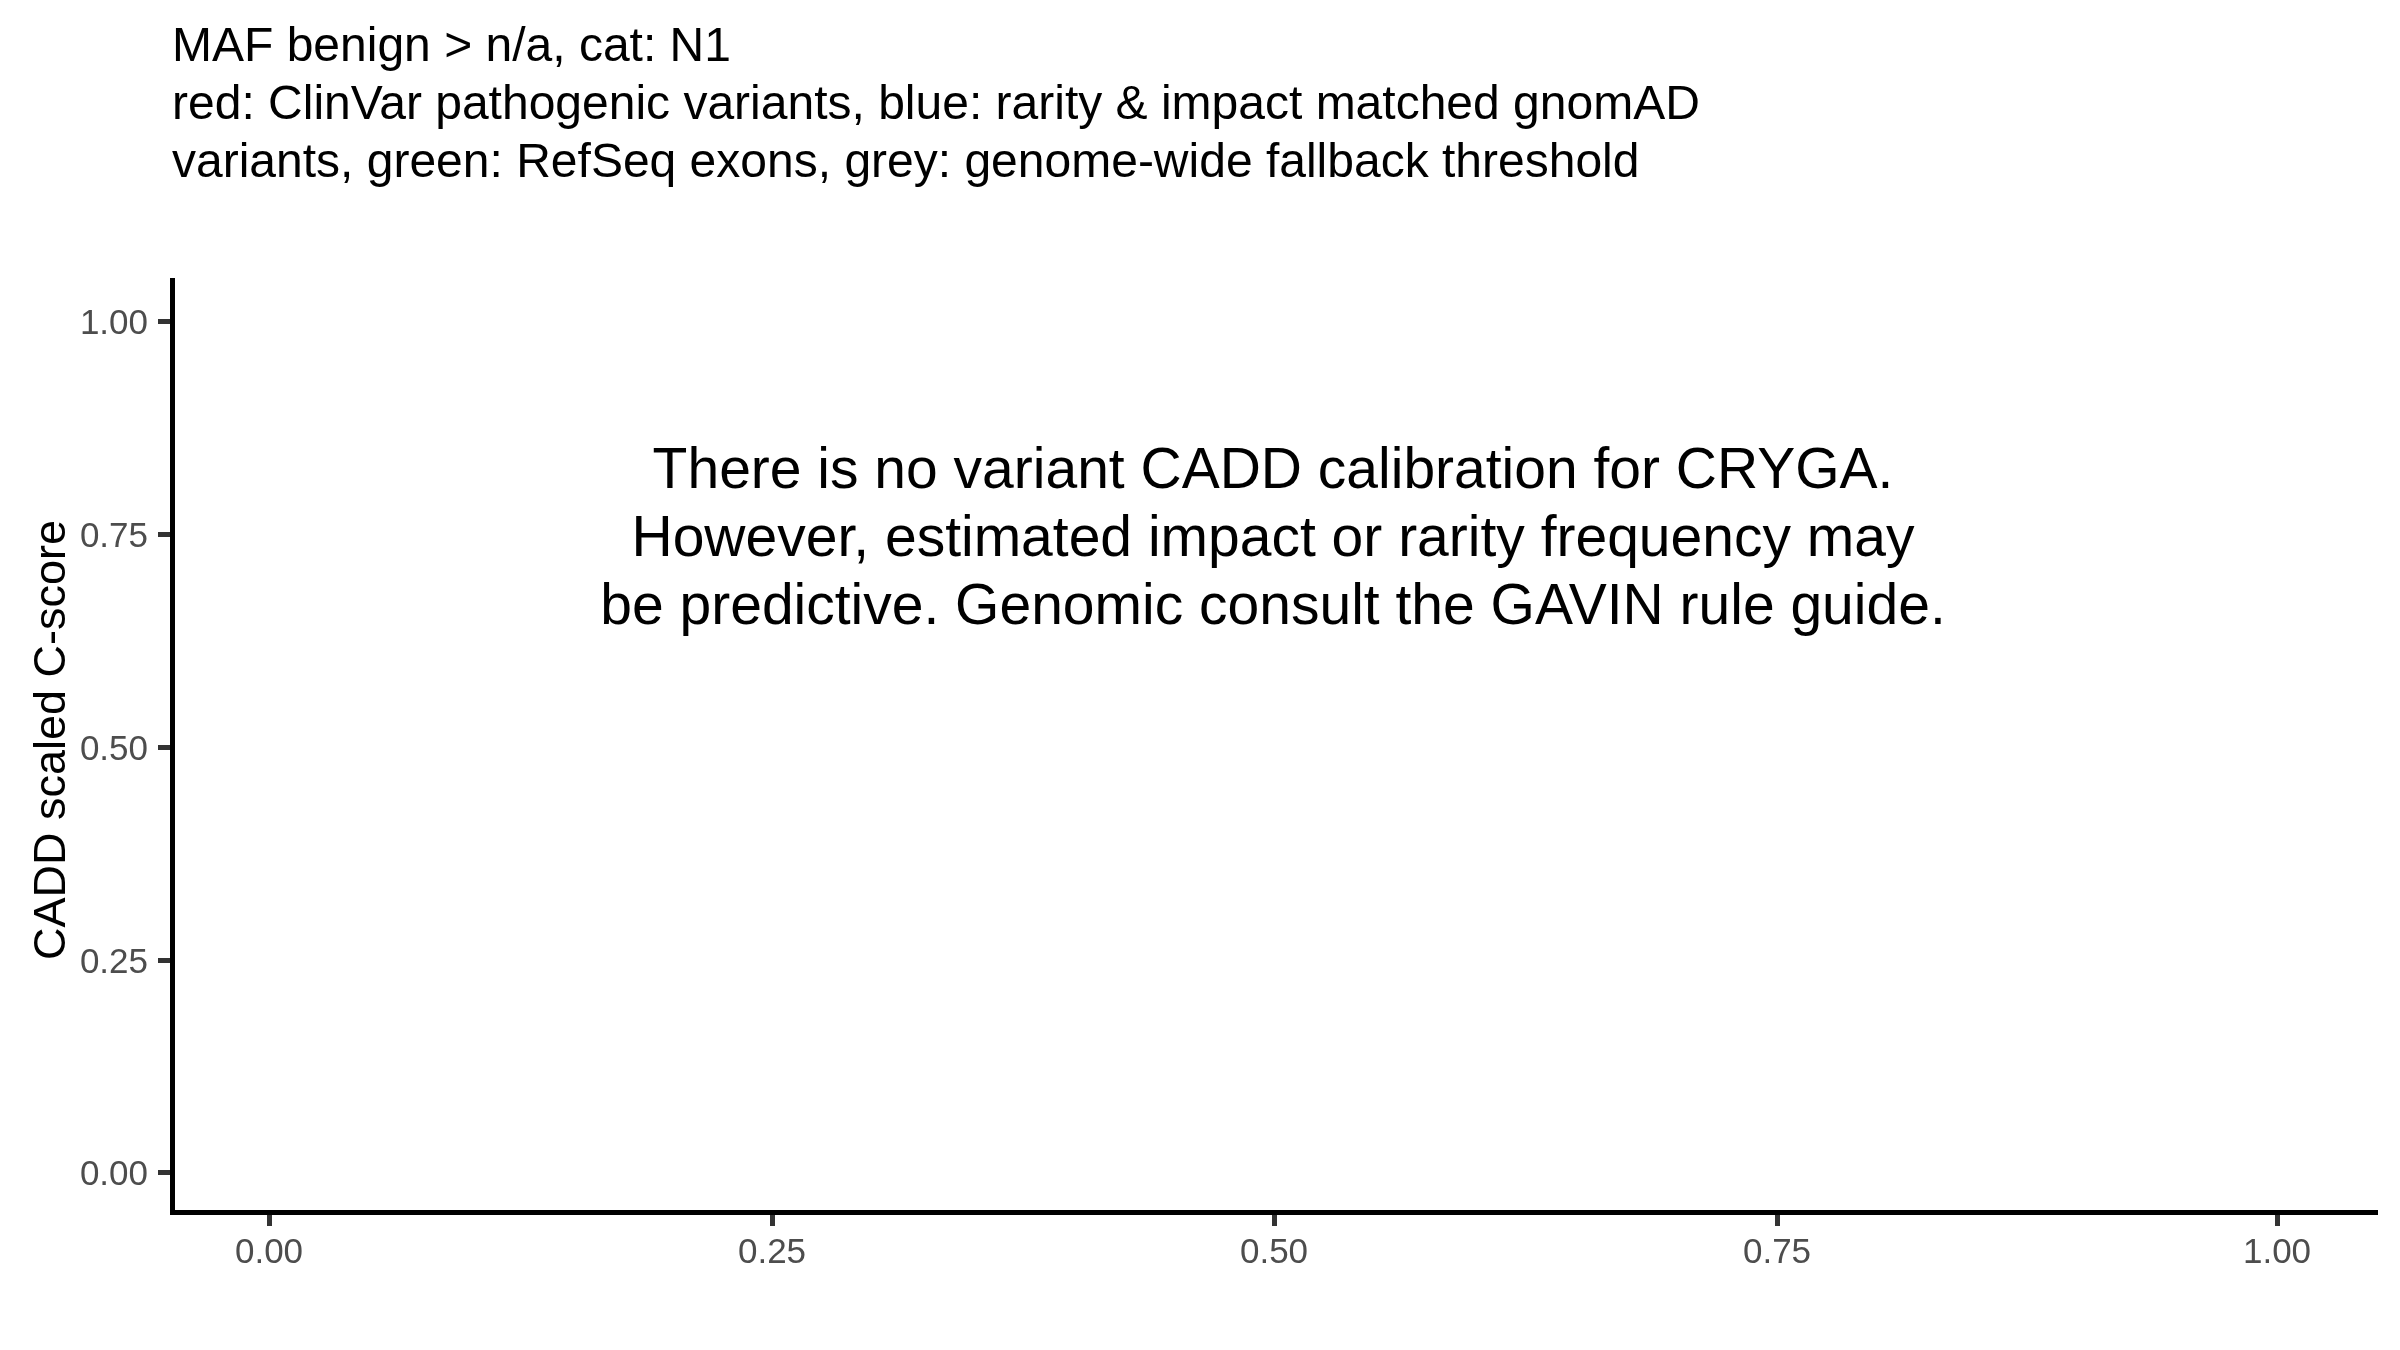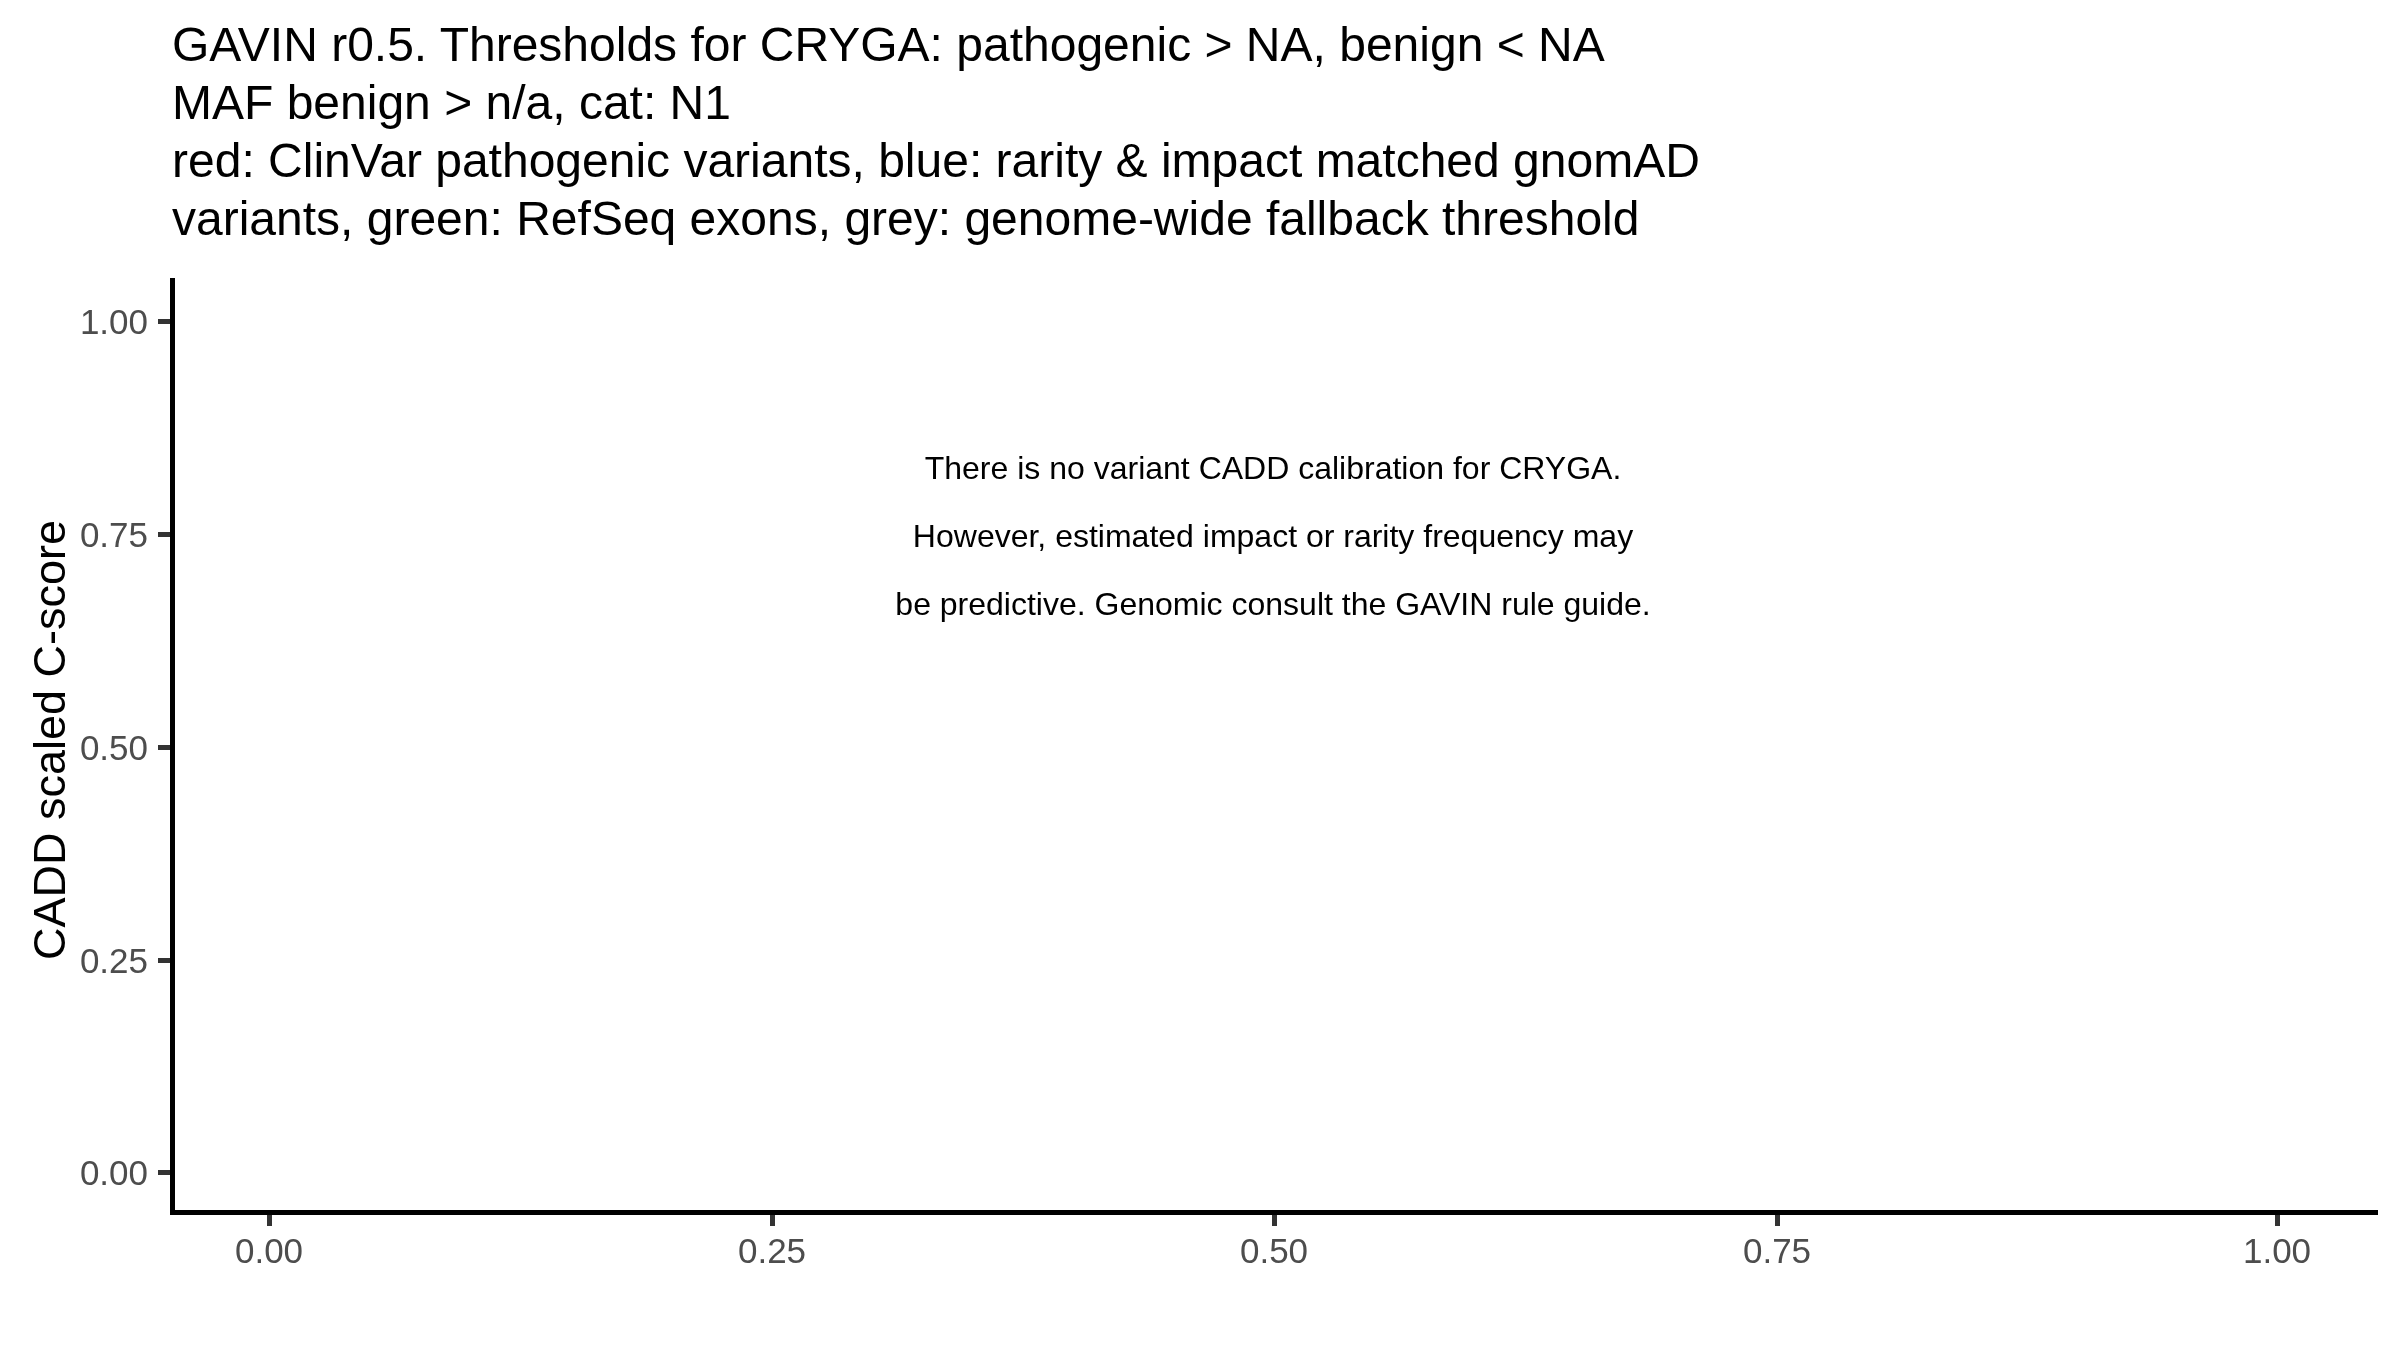--- a/index.html
+++ b/index.html
@@ -33,21 +33,21 @@
     border-left: 5px solid #000000;
     border-bottom: 5px solid #000000;
     background: #ffffff;
   }
   .annotation {
     position: absolute;
     left: 373px;
     top: 434px;
     width: 1800px;
     text-align: center;
-    font-size: 32px;
+    font-size: 57px;
     line-height: 68px;
     color: #000000;
   }
   .ytick-mark {
     position: absolute;
     left: 158px;
     width: 12px;
     height: 5px;
     background: #333333;
   }
@@ -103,21 +103,20 @@
     white-space: nowrap;
     transform: rotate(-90deg);
   }
 </style>
 </head>
 <body>
 
 <div class="canvas">
 
   <div class="plot-title">
-    <div>GAVIN r0.5. Thresholds for CRYGA: pathogenic &gt; NA, benign &lt; NA</div>
     <div>MAF benign &gt; n/a, cat: N1</div>
     <div>red: ClinVar pathogenic variants, blue: rarity &amp; impact matched gnomAD</div>
     <div>variants, green: RefSeq exons, grey: genome-wide fallback threshold</div>
   </div>
 
   <div class="panel"></div>
 
   <div class="annotation">
     <div>There is no variant CADD calibration for CRYGA.</div>
     <div>However, estimated impact or rarity frequency may</div>

